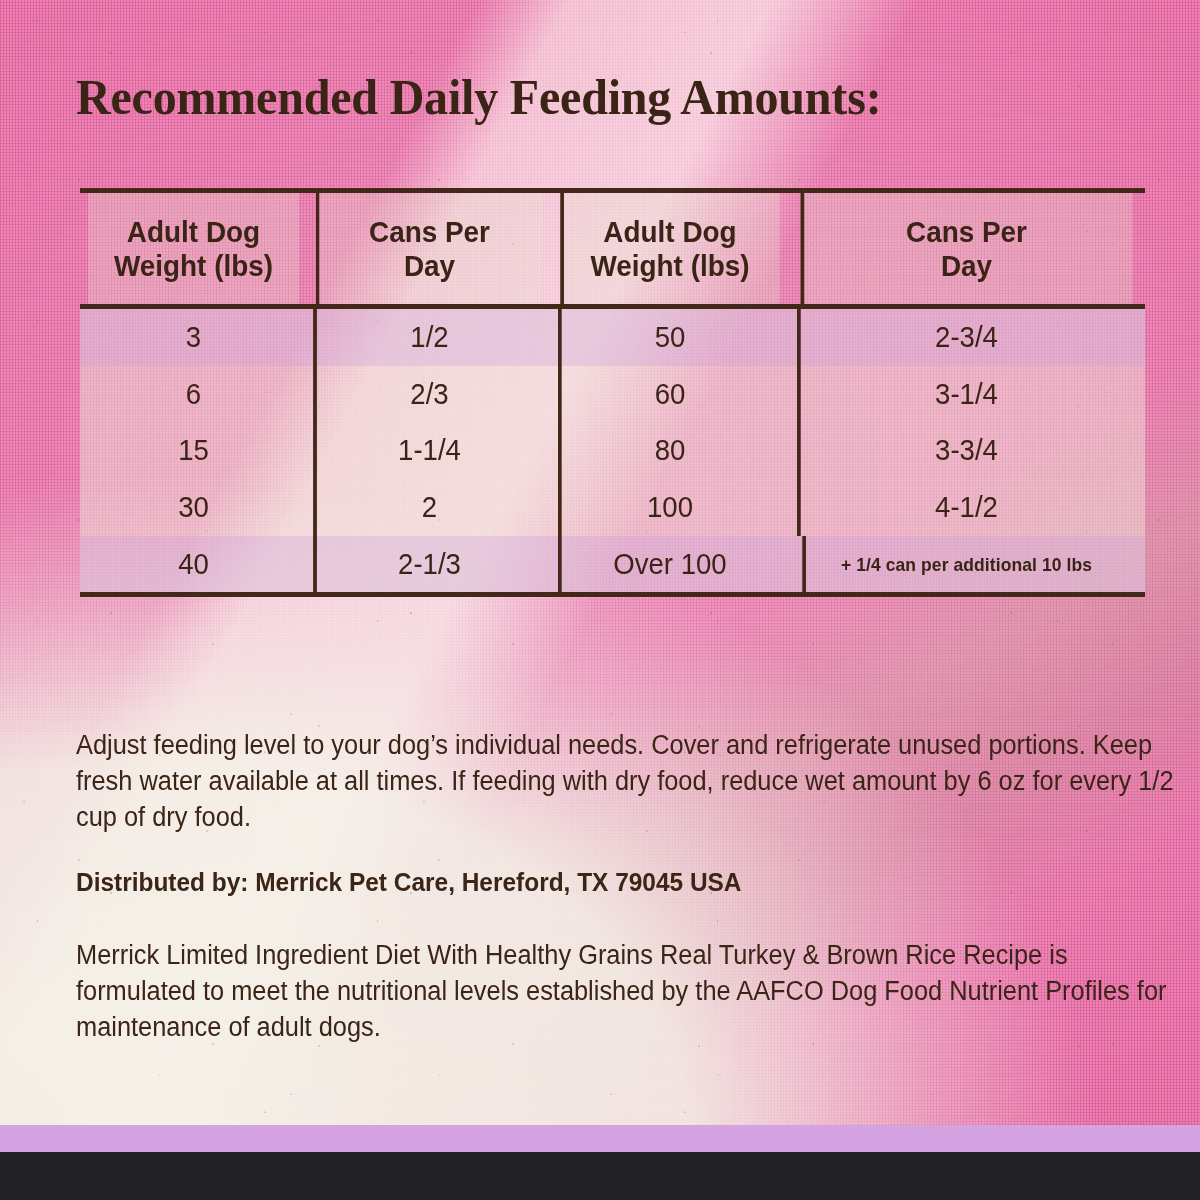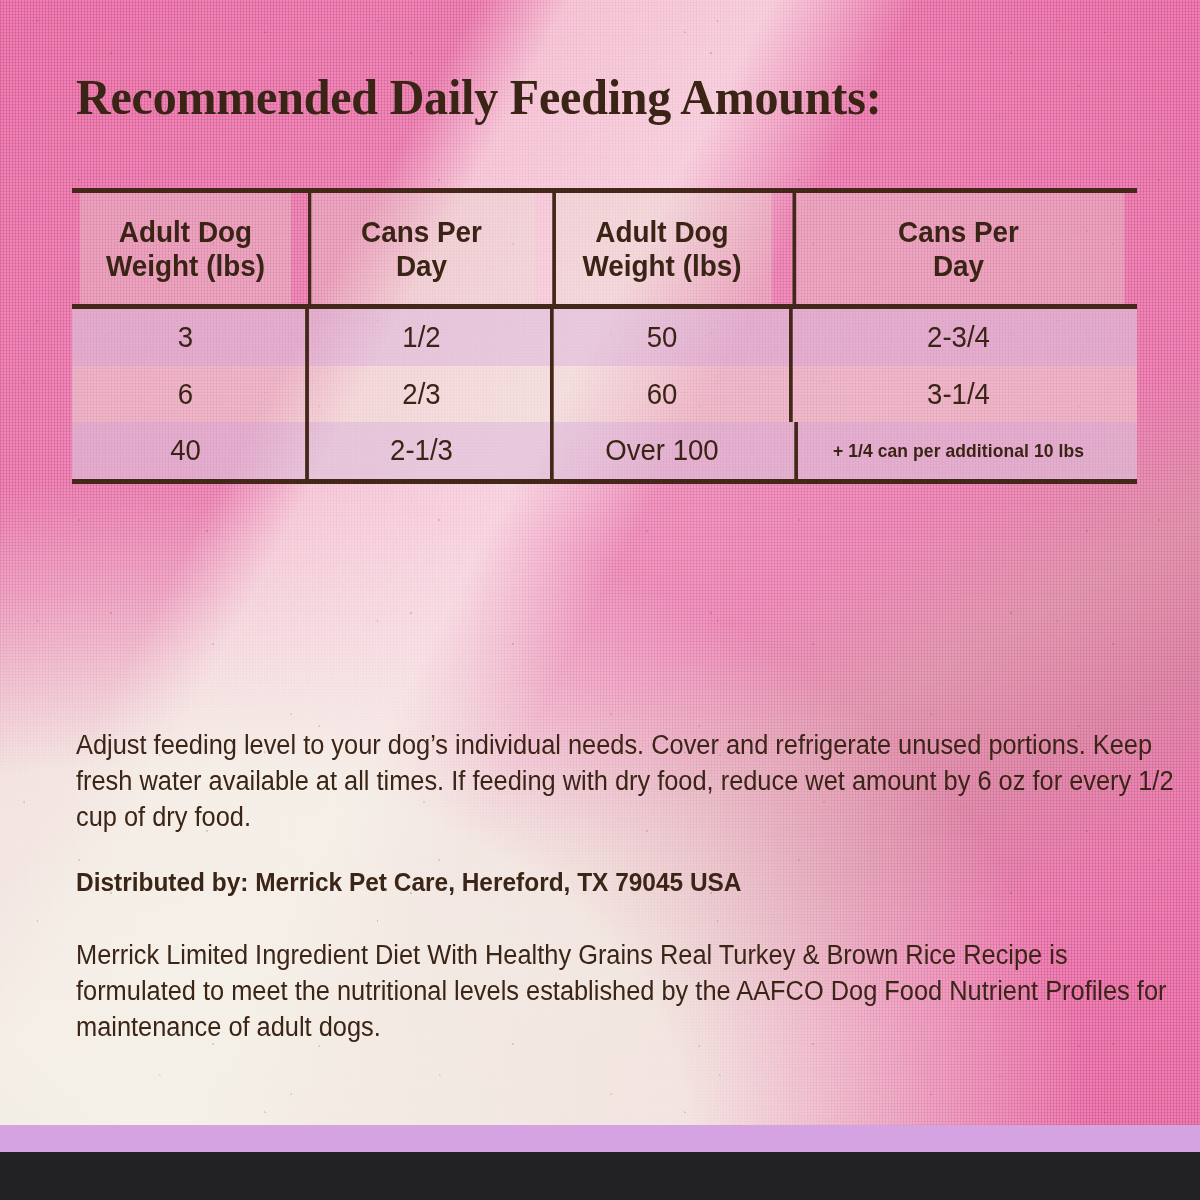--- a/index.html
+++ b/index.html
@@ -109,21 +109,21 @@
     letter-spacing: -0.2px;
     color: #3a2416;
     transform: scaleX(0.96);
     transform-origin: left center;
     white-space: nowrap;
   }
 
   
   #feeding-table {
     position: absolute;
-    left: 72px;
+    left: 80px;
     top: 188px;
     width: 1065px;
     border-collapse: collapse;
     table-layout: fixed;
   }
   #feeding-table col.c1 { width: 227px; }
   #feeding-table col.c2 { width: 245px; }
   #feeding-table col.c3 { width: 236px; }
   #feeding-table col.c4 { width: 357px; }
 
@@ -274,20 +274,32 @@
           <td class="vdiv-l">1/2</td>
           <td class="vdiv-l">50</td>
           <td class="vdiv-l">2-3/4</td>
         </tr>
         <tr class="stripe-even">
           <td>6</td>
           <td class="vdiv-l">2/3</td>
           <td class="vdiv-l">60</td>
           <td class="vdiv-l">3-1/4</td>
         </tr>
+        <tr class="stripe-even">
+          <td>15</td>
+          <td class="vdiv-l">1-1/4</td>
+          <td class="vdiv-l">80</td>
+          <td class="vdiv-l">3-3/4</td>
+        </tr>
+        <tr class="stripe-even">
+          <td>30</td>
+          <td class="vdiv-l">2</td>
+          <td class="vdiv-l">100</td>
+          <td class="vdiv-l">4-1/2</td>
+        </tr>
         <tr class="stripe-odd">
           <td>40</td>
           <td class="vdiv-l">2-1/3</td>
           <td class="vdiv-l">Over 100</td>
           <td class="vdiv-l note-cell">+ 1/4 can per additional 10 lbs</td>
         </tr>
       </tbody>
     </table>
 
     <div class="para" id="para-adjust">Adjust feeding level to your dog’s individual needs. Cover and refrigerate unused portions. Keep fresh water available at all times. If feeding with dry food, reduce wet amount by 6 oz for every 1/2 cup of dry food.</div>

